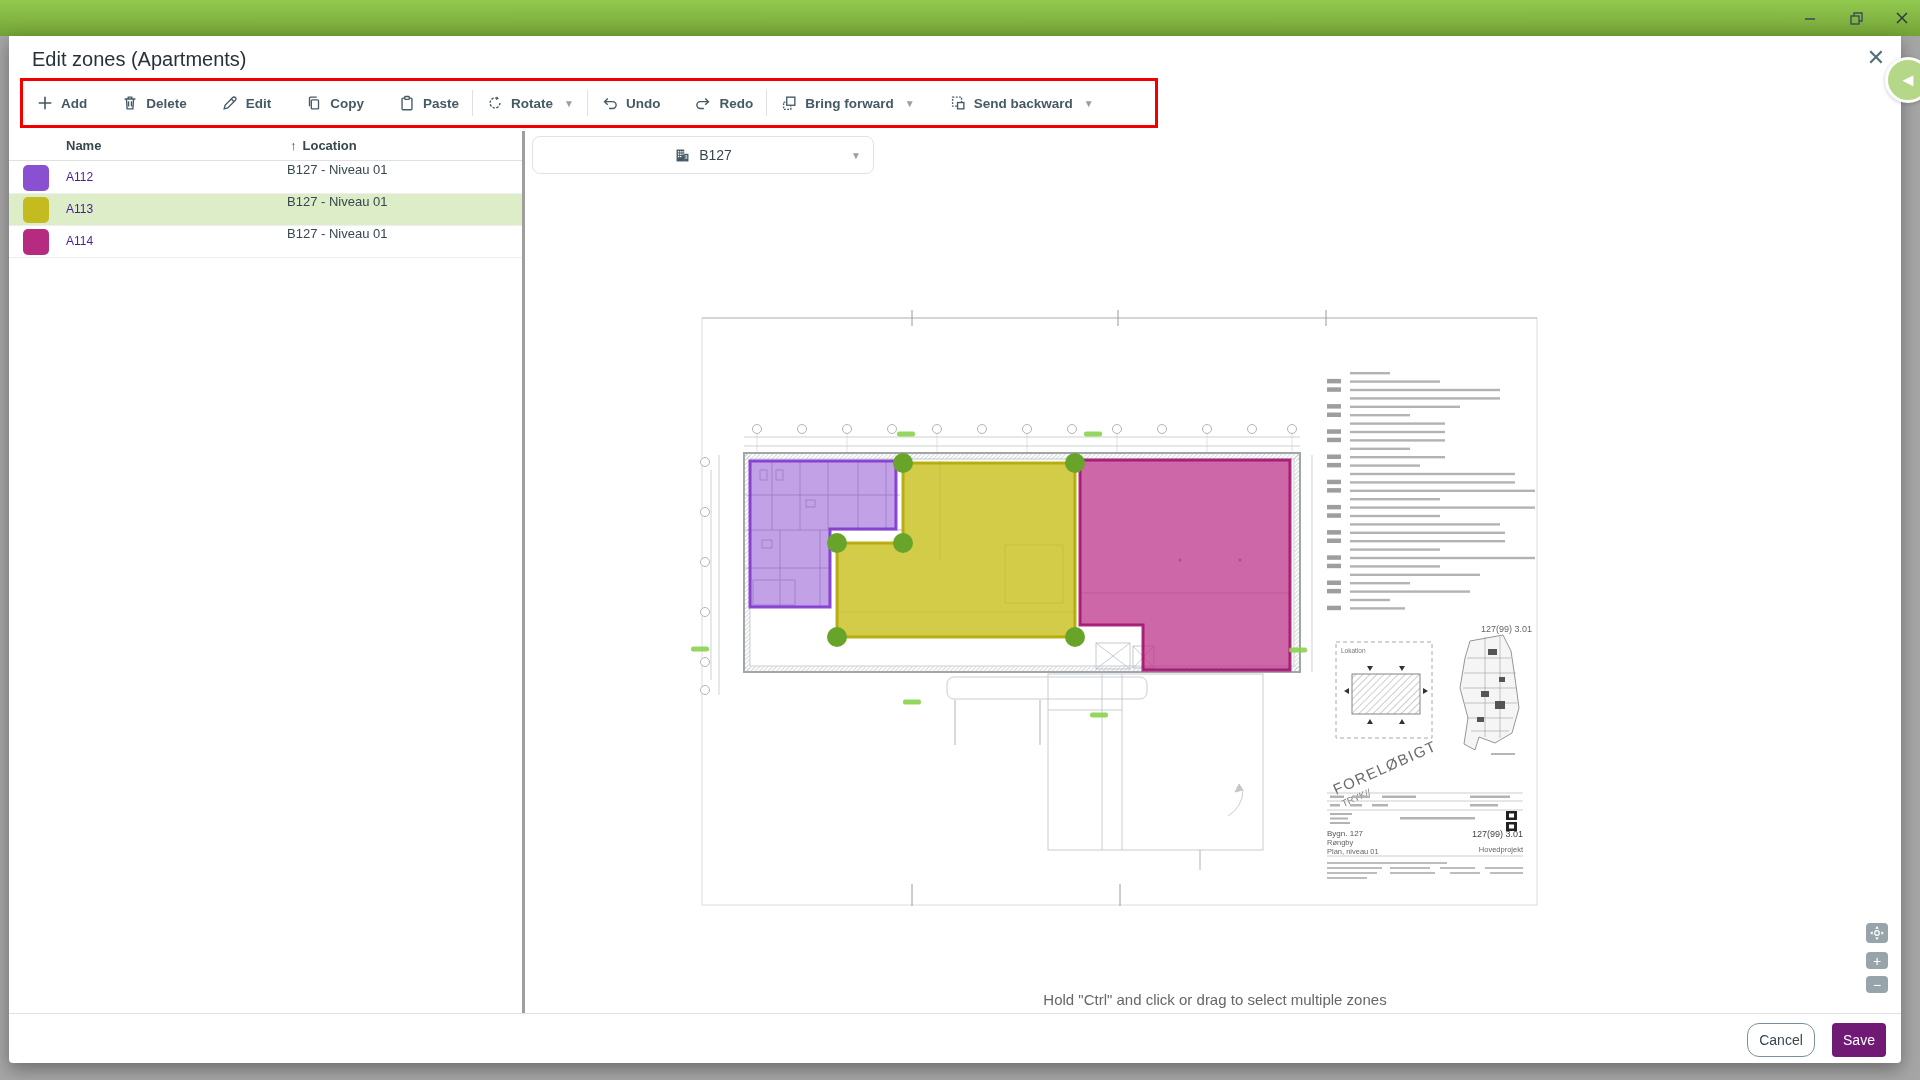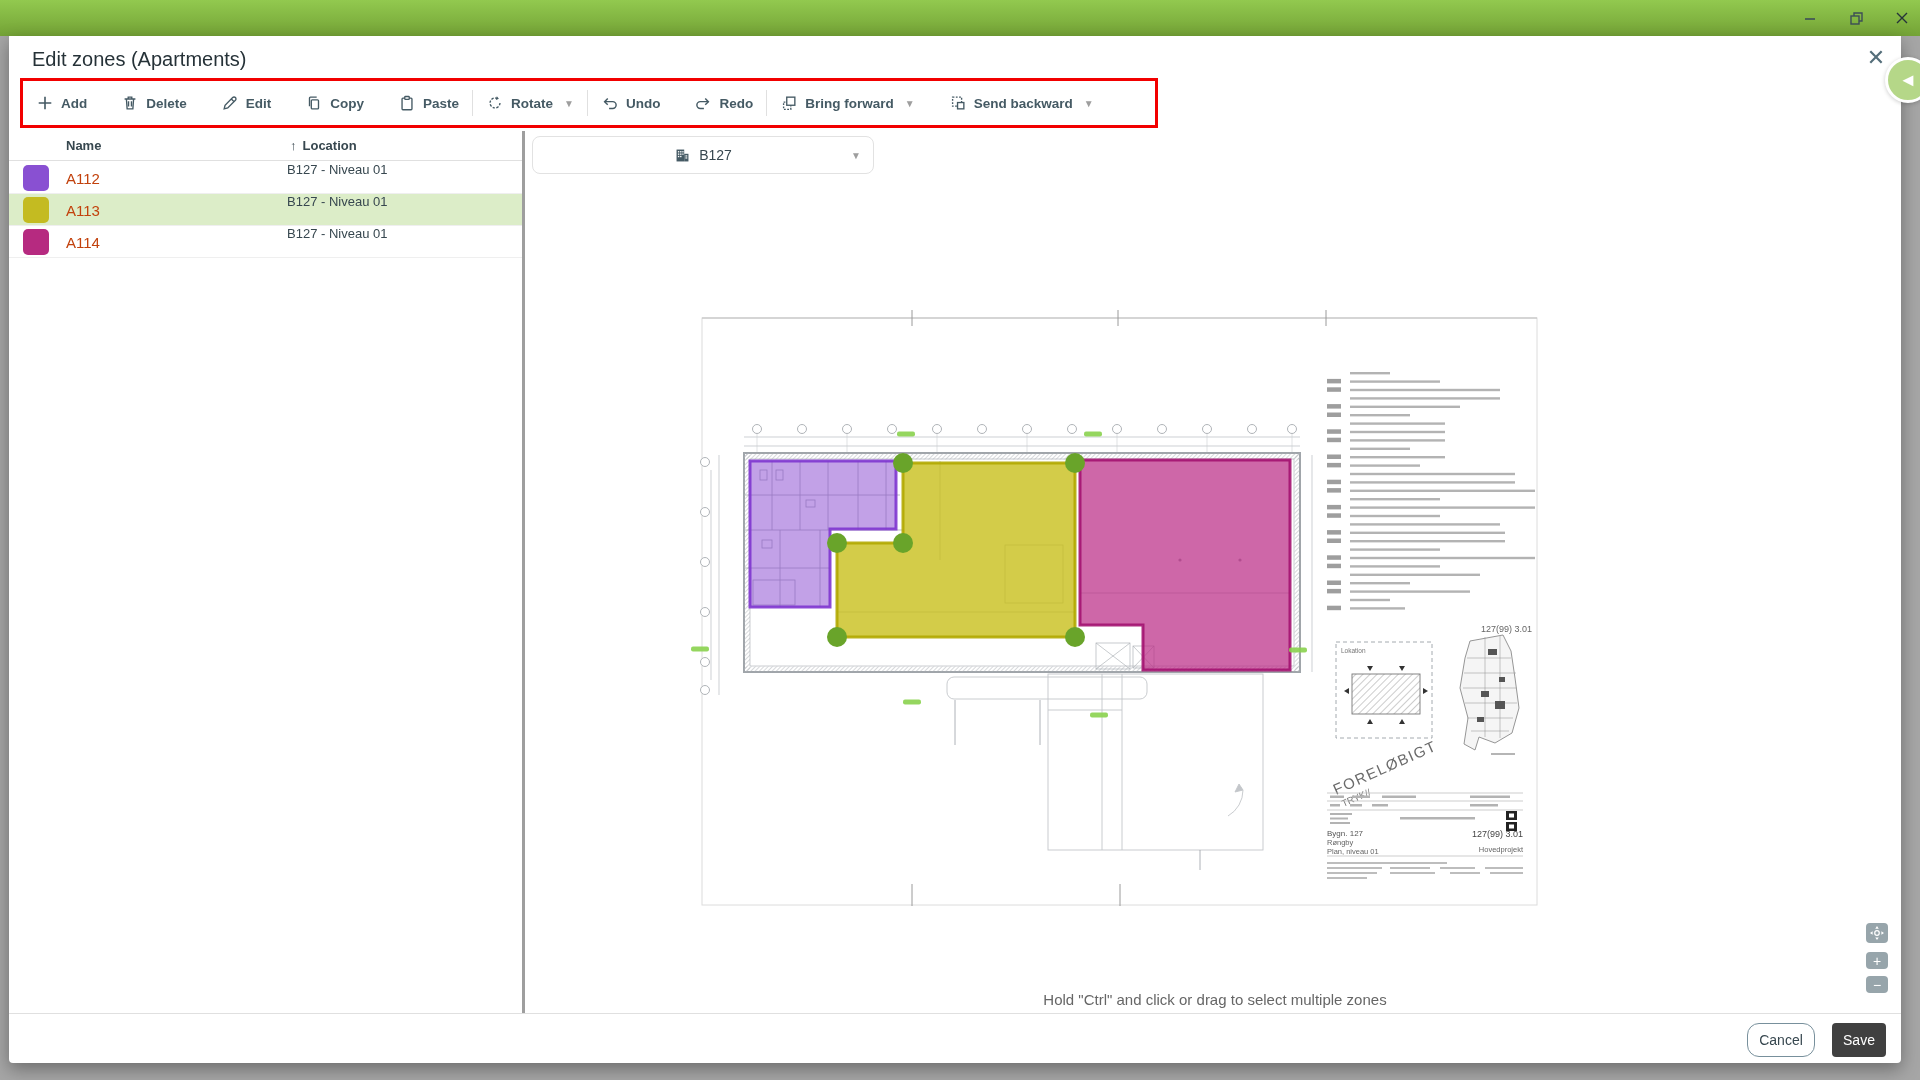--- a/index.html
+++ b/index.html
@@ -24,21 +24,21 @@
   .caret{font-size:10px;color:#9e9e9e;margin-left:4px;}
   
   .tbl-header{position:absolute;left:0;top:95px;width:513px;height:30px;border-bottom:1px solid #e0e0e0;
     font-size:13px;font-weight:bold;color:#37474f;}
   .th-name{position:absolute;left:57px;top:7px;}
   .th-loc{position:absolute;left:281px;top:7px;display:flex;gap:6px;align-items:center;}
   .rows{position:absolute;left:0;top:126px;width:513px;}
   .zrow{position:relative;width:513px;height:32px;border-bottom:1px solid #efefef;cursor:pointer;}
   .zrow.sel{background:#dcedc8;}
   .swatch{position:absolute;left:14px;top:3px;width:26px;height:26px;border-radius:5px;}
-  .zname{position:absolute;left:57px;top:8px;font-size:15px;color:#c2410c;}
+  .zname{position:absolute;left:57px;top:8px;font-size:12px;color:#4c1d95;}
   .zloc{position:absolute;left:278px;top:0;font-size:13px;color:#37474f;}
   .vdivider{position:absolute;left:513px;top:95px;width:3px;height:882px;background:#9e9e9e;cursor:col-resize;}
   
   .bselect{position:absolute;left:523px;top:100px;width:342px;height:38px;border:1px solid #e2e2e2;border-radius:8px;
     background:#fff;display:flex;align-items:center;justify-content:center;gap:8px;font-size:14px;color:#37474f;cursor:pointer;}
   .bselect .caret{position:absolute;right:12px;top:13px;}
   .lvlcard{position:absolute;left:522px;top:147px;width:348px;height:76px;border:1px solid #e3e3e3;border-radius:8px;
     background:#fff;box-shadow:0 1px 3px rgba(0,0,0,.08);}
   .lvl-title{position:absolute;left:14px;top:9px;font-size:13.5px;color:#607d8b;}
   .info-i{position:absolute;right:10px;top:8px;width:16px;height:16px;border:1.5px solid #607d8b;border-radius:50%;
@@ -47,21 +47,21 @@
     display:inline-flex;align-items:center;gap:7px;padding:0 12px;font-size:13px;color:#455a64;cursor:pointer;}
   
   .plan-svg{position:absolute;left:516px;top:95px;}
   .hint{position:absolute;left:706px;top:955px;width:1000px;text-align:center;font-size:15px;color:#666;}
   .zctl{position:absolute;left:1857px;width:22px;background:#97a5ab;border-radius:4px;color:#fff;
     display:flex;align-items:center;justify-content:center;cursor:pointer;}
   
   .footline{position:absolute;left:0;top:977px;width:1892px;height:1px;background:#e0e0e0;}
   .btn-cancel{position:absolute;left:1738px;top:987px;width:68px;height:34px;background:#fff;border:1px solid #78909c;
     border-radius:12px;font-size:14px;color:#37474f;display:flex;align-items:center;justify-content:center;cursor:pointer;}
-  .btn-save{position:absolute;left:1823px;top:987px;width:54px;height:34px;background:#404040;border:none;
+  .btn-save{position:absolute;left:1823px;top:987px;width:54px;height:34px;background:#701a75;border:none;
     border-radius:4px;font-size:14px;color:#fff;display:flex;align-items:center;justify-content:center;cursor:pointer;}
   .fab{position:absolute;left:1885px;top:57px;width:46px;height:46px;border-radius:50%;background:#b5d788;
     border:3px solid #fff;color:#fff;font-size:18px;display:flex;align-items:center;justify-content:center;
     box-shadow:0 1px 4px rgba(0,0,0,.2);cursor:pointer;}
 </style>
 </head>
 <body>
 
 <div class="titlebar">
   <div class="wincontrols">

